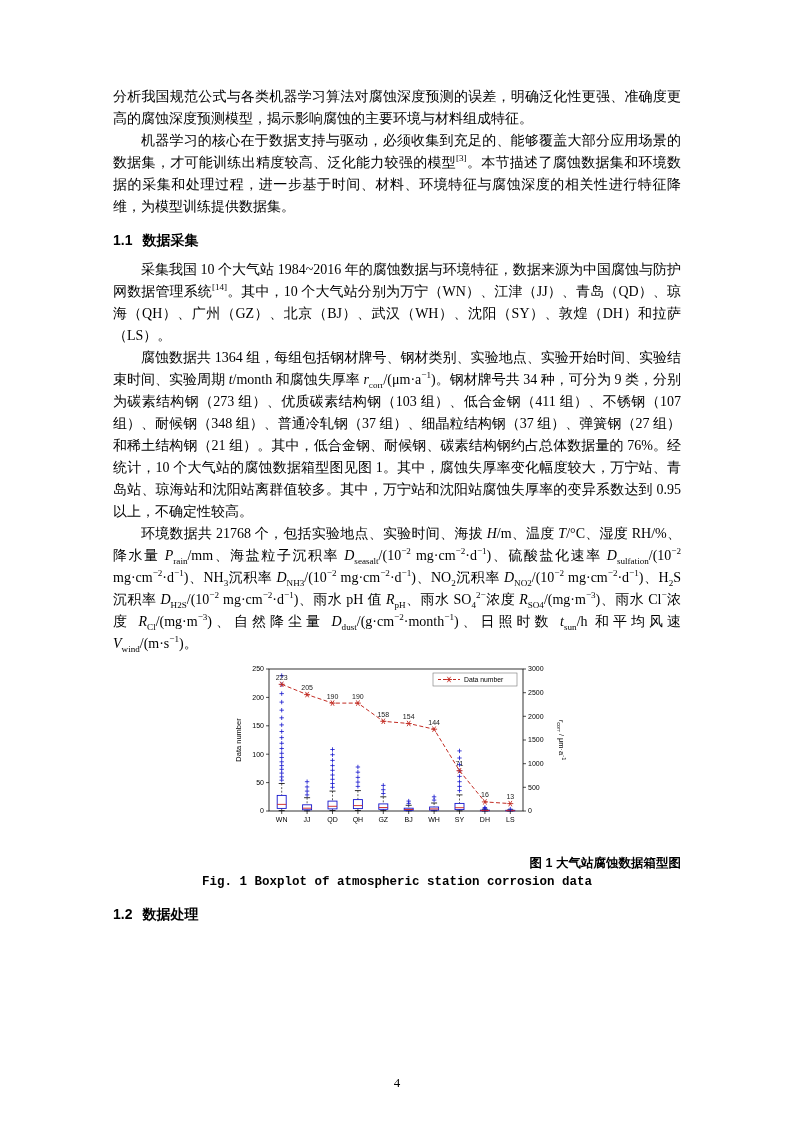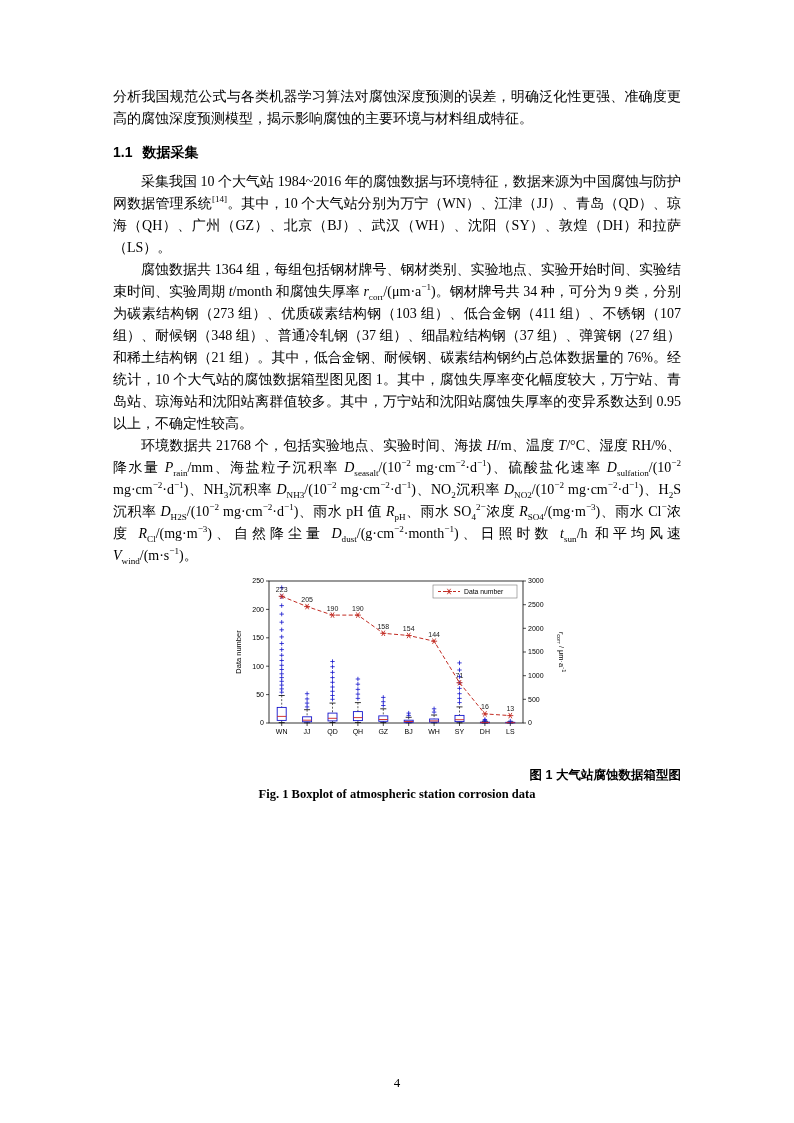--- a/index.html
+++ b/index.html
@@ -24,36 +24,37 @@
     font-size:14px; font-weight:700; margin:14px 0 9px;
   }
   .sub-heading .hnum { margin-right:10px; }
   .figure-block { margin:6px auto 0; width:345px; }
   .figure-block svg { display:block; }
   .caption-zh {
     font-family:"Liberation Sans","DejaVu Sans",sans-serif;
     font-size:12.5px; font-weight:700; text-align:right; line-height:19px; margin-top:3px;
   }
   .caption-en {
-    font-family:Liberation Serif, serif;
+    font-family:Liberation Mono, monospace;
     font-size:12.5px; font-weight:700; text-align:center; line-height:19px;
   }
   .page-number {
     position:absolute; left:0; right:0; bottom:34px; text-align:center;
     font-family:"Liberation Serif","DejaVu Serif",serif; font-size:13px;
   }
 </style>
 </head>
 <body>
 
 <div class="page">
 
   <p class="para">分析我国规范公式与各类机器学习算法对腐蚀深度预测的误差，明确泛化性更强、准确度更高的腐蚀深度预测模型，揭示影响腐蚀的主要环境与材料组成特征。</p>
 
 
+  <p class="para indent">机器学习的核心在于数据支持与驱动，必须收集到充足的、能够覆盖大部分应用场景的数据集，才可能训练出精度较高、泛化能力较强的模型<sup>[3]</sup>。本节描述了腐蚀数据集和环境数据的采集和处理过程，进一步基于时间、材料、环境特征与腐蚀深度的相关性进行特征降维，为模型训练提供数据集。</p>
 
   <h2 class="sub-heading"><span class="hnum">1.1</span><span>数据采集</span></h2>
 
   <p class="para indent">采集我国 10 个大气站 1984~2016 年的腐蚀数据与环境特征，数据来源为中国腐蚀与防护网数据管理系统<sup>[14]</sup>。其中，10 个大气站分别为万宁（WN）、江津（JJ）、青岛（QD）、琼海（QH）、广州（GZ）、北京（BJ）、武汉（WH）、沈阳（SY）、敦煌（DH）和拉萨（LS）。</p>
   <p class="para indent">腐蚀数据共 1364 组，每组包括钢材牌号、钢材类别、实验地点、实验开始时间、实验结束时间、实验周期 <i>t</i>/month 和腐蚀失厚率 <i>r</i><sub>corr</sub>/(μm·a<sup>−1</sup>)。钢材牌号共 34 种，可分为 9 类，分别为碳素结构钢（273 组）、优质碳素结构钢（103 组）、低合金钢（411 组）、不锈钢（107 组）、耐候钢（348 组）、普通冷轧钢（37 组）、细晶粒结构钢（37 组）、弹簧钢（27 组）和稀土结构钢（21 组）。其中，低合金钢、耐候钢、碳素结构钢约占总体数据量的 76%。经统计，10 个大气站的腐蚀数据箱型图见图 1。其中，腐蚀失厚率变化幅度较大，万宁站、青岛站、琼海站和沈阳站离群值较多。其中，万宁站和沈阳站腐蚀失厚率的变异系数达到 0.95 以上，不确定性较高。</p>
   <p class="para indent">环境数据共 21768 个，包括实验地点、实验时间、海拔 <i>H</i>/m、温度 <i>T</i>/°C、湿度 RH/%、降水量 <i>P</i><sub>rain</sub>/mm、海盐粒子沉积率 <i>D</i><sub>seasalt</sub>/(10<sup>−2</sup> mg·cm<sup>−2</sup>·d<sup>−1</sup>)、硫酸盐化速率 <i>D</i><sub>sulfation</sub>/(10<sup>−2</sup> mg·cm<sup>−2</sup>·d<sup>−1</sup>)、NH<sub>3</sub>沉积率 <i>D</i><sub>NH3</sub>/(10<sup>−2</sup> mg·cm<sup>−2</sup>·d<sup>−1</sup>)、NO<sub>2</sub>沉积率 <i>D</i><sub>NO2</sub>/(10<sup>−2</sup> mg·cm<sup>−2</sup>·d<sup>−1</sup>)、H<sub>2</sub>S 沉积率 <i>D</i><sub>H2S</sub>/(10<sup>−2</sup> mg·cm<sup>−2</sup>·d<sup>−1</sup>)、雨水 pH 值 <i>R</i><sub>pH</sub>、雨水 SO<sub>4</sub><sup>2−</sup>浓度 <i>R</i><sub>SO4</sub>/(mg·m<sup>−3</sup>)、雨水 Cl<sup>−</sup>浓度 <i>R</i><sub>Cl</sub>/(mg·m<sup>−3</sup>)、自然降尘量 <i>D</i><sub>dust</sub>/(g·cm<sup>−2</sup>·month<sup>−1</sup>)、日照时数 <i>t</i><sub>sun</sub>/h 和平均风速 <i>V</i><sub>wind</sub>/(m·s<sup>−1</sup>)。</p>
 
   <figure class="figure-block">
     <svg id="chart-svg" width="345" height="190" viewBox="0 0 345 190" xmlns="http://www.w3.org/2000/svg">
         <g font-family="Liberation Sans, DejaVu Sans, sans-serif" fill="#000">
@@ -257,17 +258,18 @@
             <line x1="213" y1="18.5" x2="235" y2="18.5" stroke="#c22b22" stroke-width="1" stroke-dasharray="3,2"></line>
             <path d="M221 18.5 H227 M222.4 15.8 L225.6 21.2 M222.4 21.2 L225.6 15.8" stroke="#c22b22" stroke-width="0.9" fill="none"></path>
             <text x="239" y="21" font-size="6.8">Data number</text>
           </g>
         </g>
       </svg>
   </figure>
   <div class="caption-zh">图 1 大气站腐蚀数据箱型图</div>
   <div class="caption-en">Fig. 1 Boxplot of atmospheric station corrosion data</div>
 
+  <h2 class="sub-heading"><span class="hnum">1.2</span><span>数据处理</span></h2>
 
 
   <div class="page-number">4</div>
 
 </div>
 
 </body></html>

